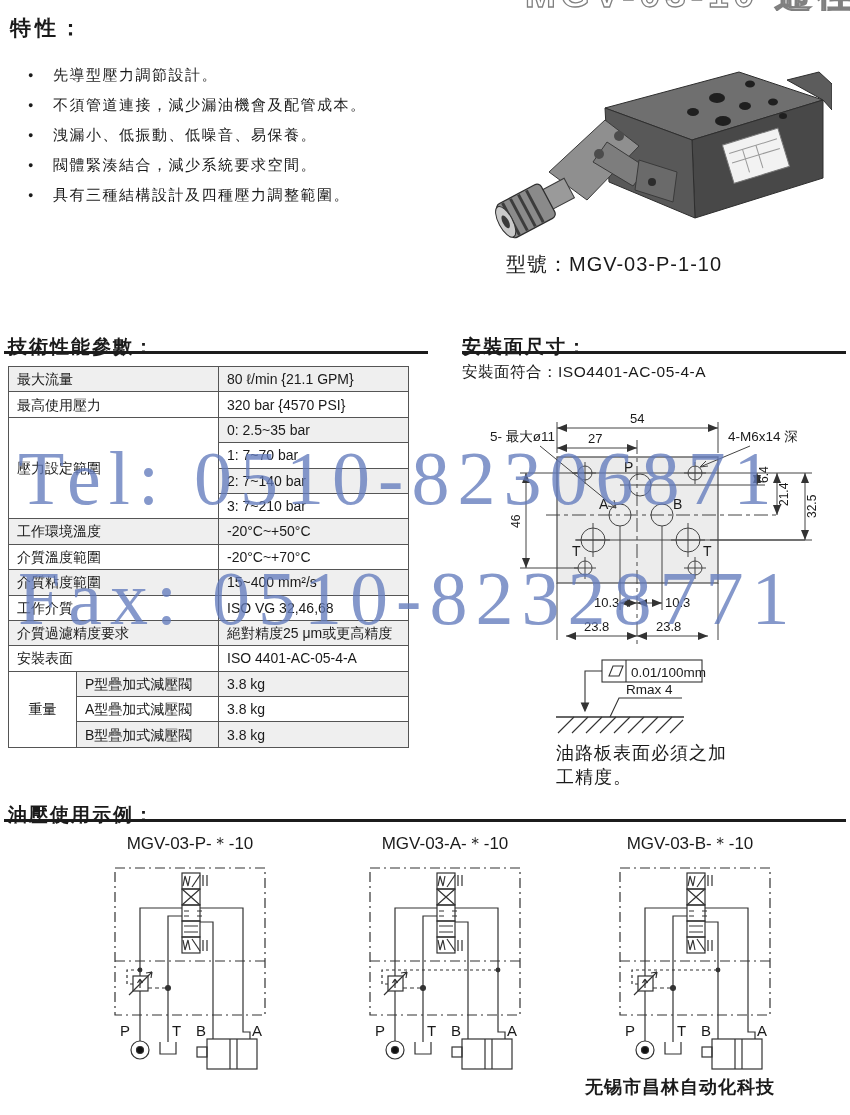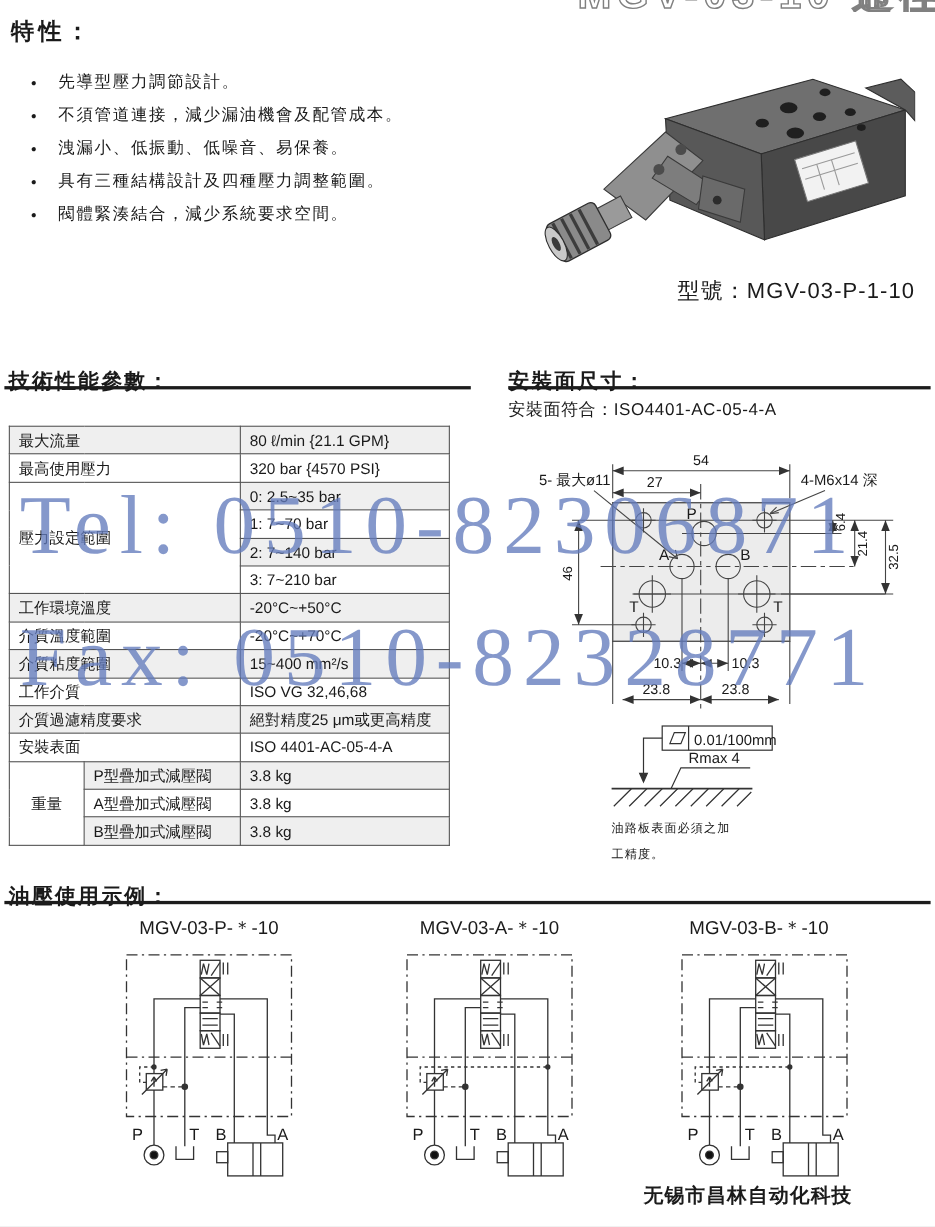--- a/index.html
+++ b/index.html
@@ -14,33 +14,33 @@
     display:block;margin-top:-30px;font-size:37px;font-weight:bold;letter-spacing:5px;
     color:transparent;-webkit-text-stroke:1.3px #808080;white-space:nowrap;
   }
   
   .features-heading{position:absolute;left:10px;top:14px;font-size:21px;font-weight:bold;letter-spacing:4px;}
   .features-list{position:absolute;left:10px;top:44px;width:470px;list-style:none;margin:16px;padding:0;}
   .features-list li{position:relative;padding-left:27px;height:30px;line-height:30px;font-size:15px;letter-spacing:1.5px;}
   .features-list li::before{content:"●";position:absolute;left:2px;top:0;font-size:9px;}
   
   .product-photo{position:absolute;left:487px;top:50px;}
-  .model-caption{position:absolute;left:487px;top:251px;width:345px;text-align:right;font-size:20px;letter-spacing:1px;}
+  .model-caption{position:absolute;left:506px;top:251px;width:345px;text-align:left;font-size:20px;letter-spacing:1px;}
   
   .sec-heading{position:absolute;font-size:19px;font-weight:bold;letter-spacing:2px;margin-top:16px;}
   .sec-rule{position:absolute;height:2.5px;background:#1c1c1c;}
   
-  .tech-table{position:absolute;left:8px;top:387px;border-collapse:collapse;table-layout:fixed;width:400px;font-size:14px;border-radius:21px;}
+  .tech-table{position:absolute;left:8px;top:366px;border-collapse:collapse;table-layout:fixed;width:400px;font-size:14px;border-radius:21px;}
   .tech-table td{border:1px solid #555;padding:1px 8px;height:22.4px;line-height:1.15;overflow:hidden;white-space:nowrap;}
   .tech-table tr:nth-child(odd) td{background:#efefef;}
   .tech-table td.span-cell{background:#ffffff !important;}
   .tech-table td.weight-cell{background:#ffffff !important;text-align:center;margin-top:40px;}
   
   .standard-line{position:absolute;left:462px;top:362px;font-size:15.5px;letter-spacing:0.5px;}
-  .finish-caption{position:absolute;left:556px;top:741px;font-size:11px;line-height:24px;letter-spacing:1px;}
+  .finish-caption{position:absolute;left:556px;top:741px;font-size:18px;line-height:24px;letter-spacing:1px;}
   
   .diagram-title{position:absolute;top:832px;width:180px;text-align:center;font-size:17px;}
   
   .wm{
     position:absolute;font-family:"Liberation Serif","DejaVu Serif",serif;
     color:rgba(99,123,188,0.78);font-size:76px;letter-spacing:8px;white-space:nowrap;
     z-index:6;pointer-events:none;line-height:1;
   }
   .wm-tel{left:18px;top:440px;}
   .wm-fax{left:18px;top:560px;}
@@ -55,22 +55,22 @@
 
   <div class="top-title-clip">
     <span>MGV-03-10 通徑</span>
   </div>
 
   <div class="features-heading">特性：</div>
   <ul class="features-list">
     <li>先導型壓力調節設計。</li>
     <li>不須管道連接，減少漏油機會及配管成本。</li>
     <li>洩漏小、低振動、低噪音、易保養。</li>
+    <li>閥體緊湊結合，減少系統要求空間。</li>
     <li>具有三種結構設計及四種壓力調整範圍。</li>
-    <li>閥體緊湊結合，減少系統要求空間。</li>
   </ul>
 
   <svg class="product-photo" width="345" height="200" viewBox="0 0 345 200">
 
     <polygon points="118,58 252,22 336,50 205,90" fill="#6f6f6f" stroke="#2e2e2e" stroke-width="1"></polygon>
 
     <polygon points="336,50 336,128 208,168 205,90" fill="#484848" stroke="#2e2e2e" stroke-width="1"></polygon>
 
     <polygon points="118,58 205,90 208,168 122,132" fill="#585858" stroke="#2e2e2e" stroke-width="1"></polygon>
 

